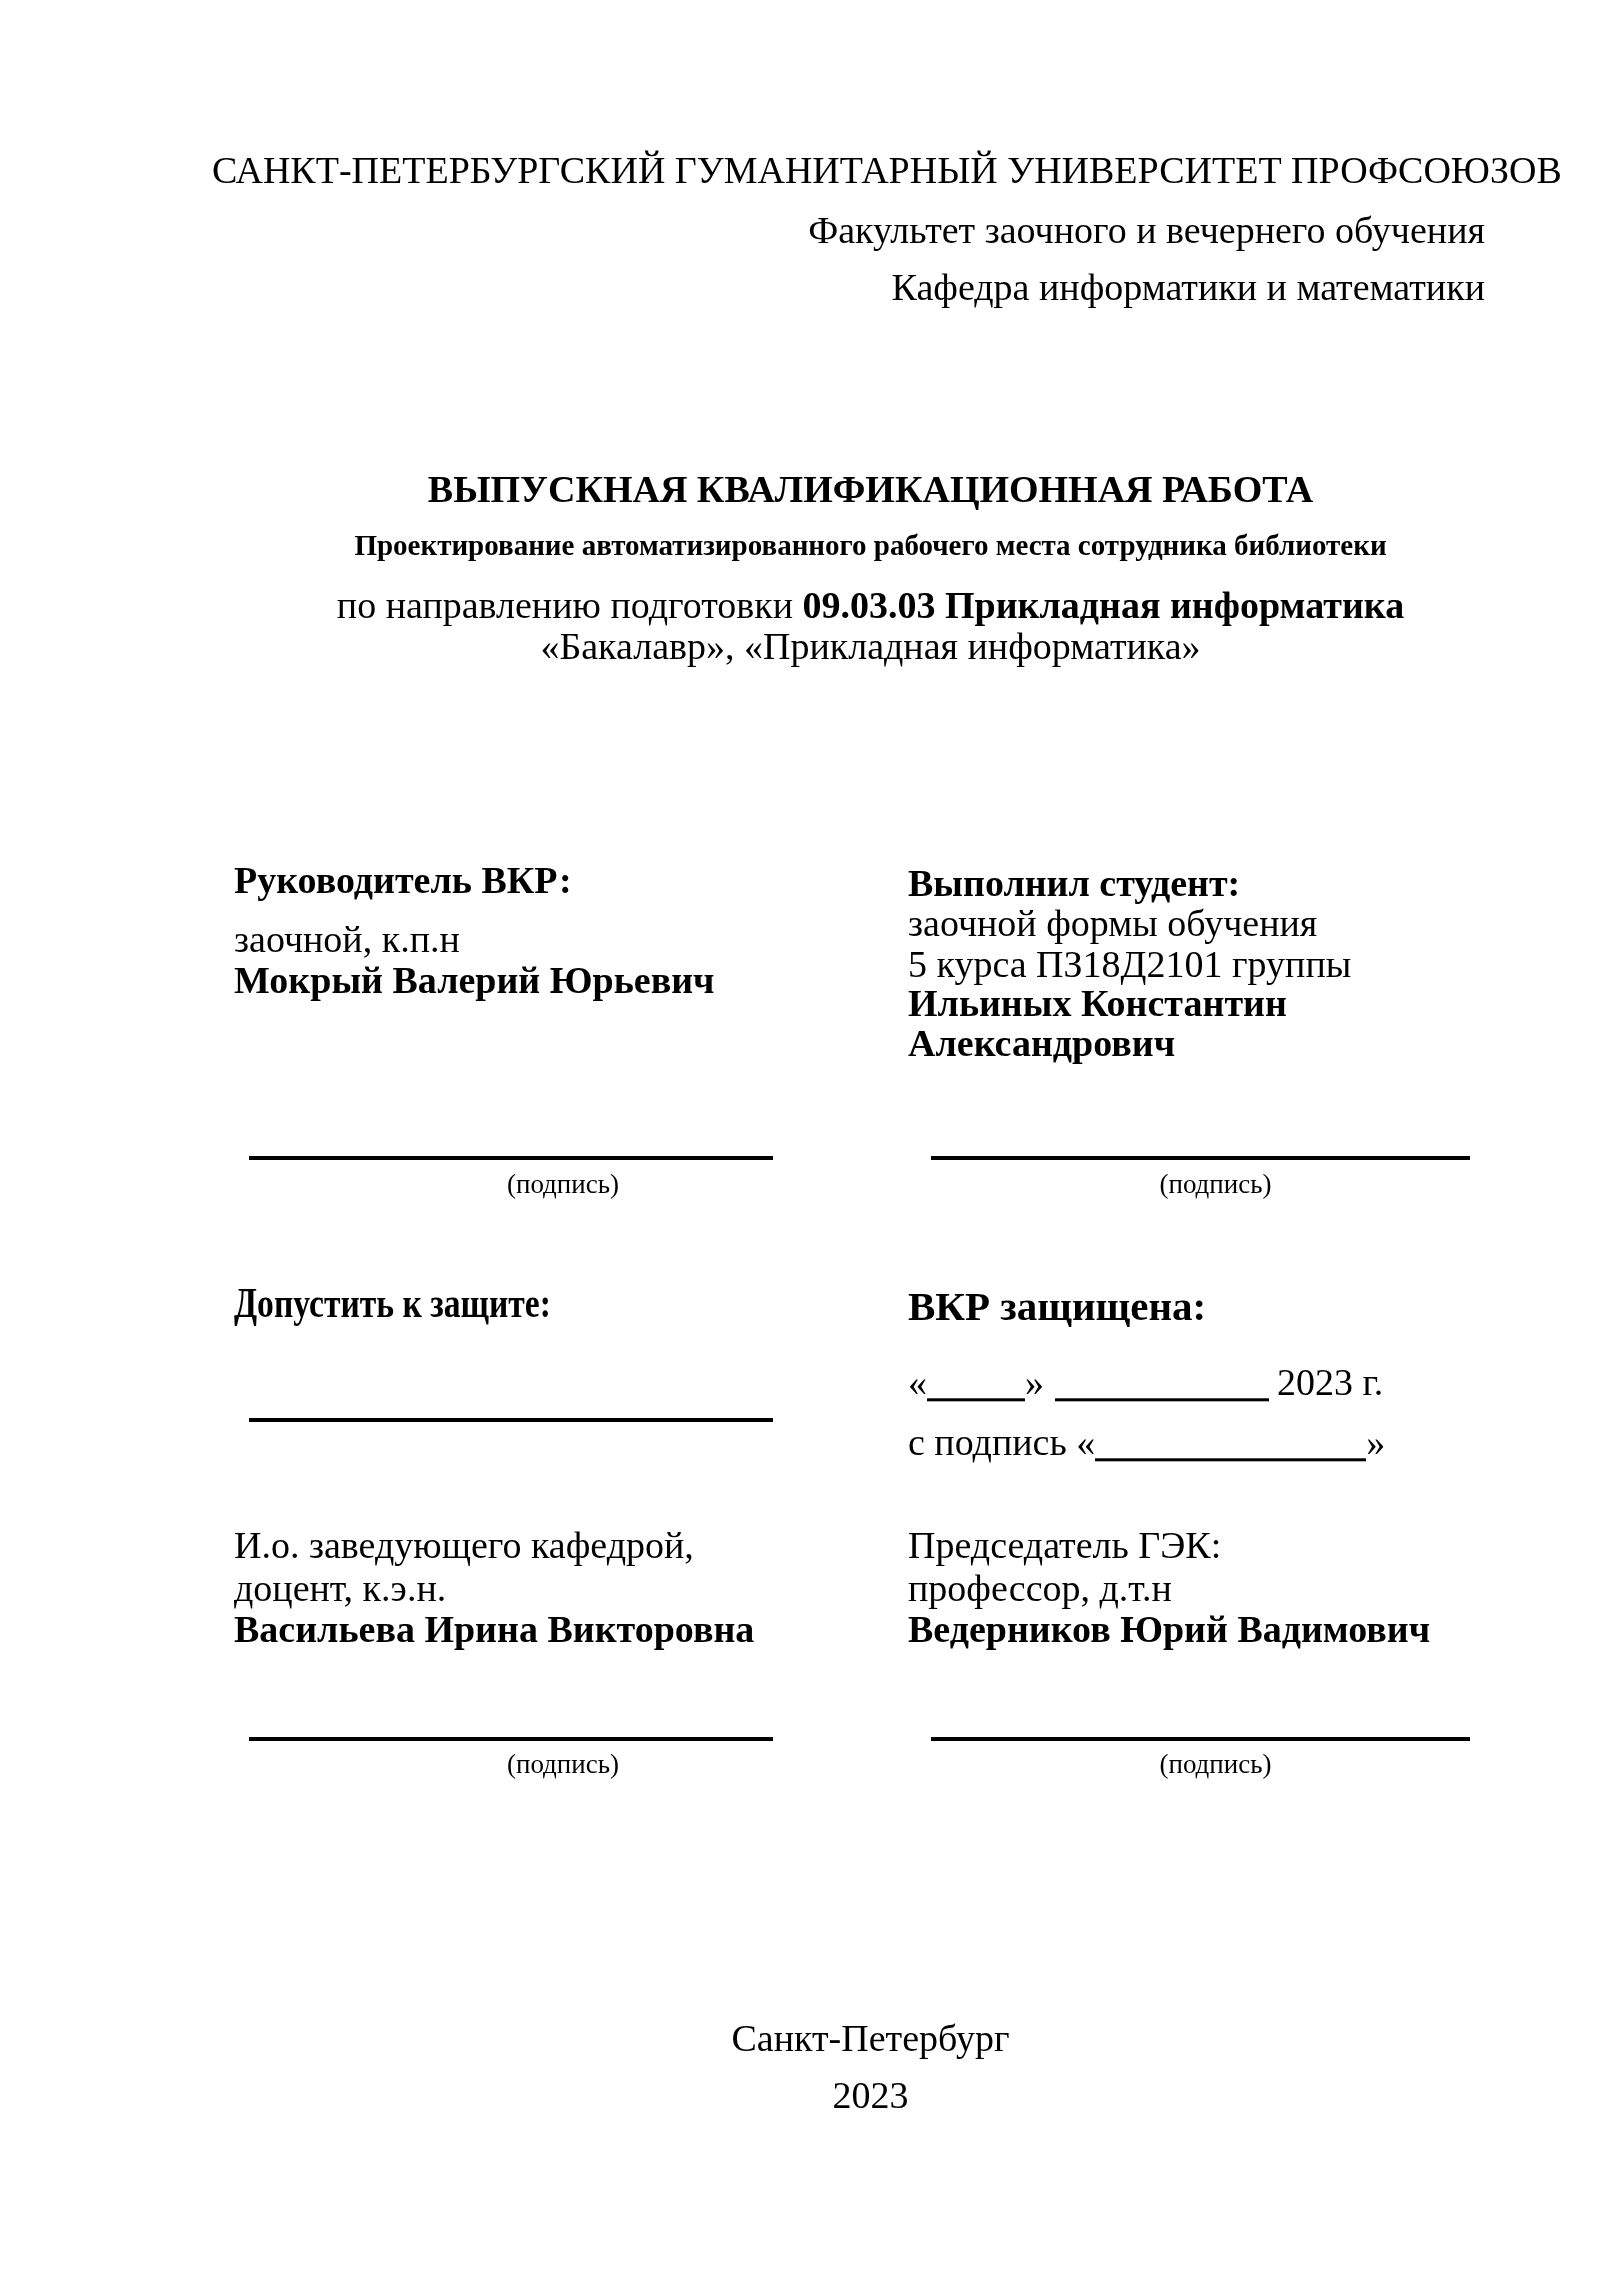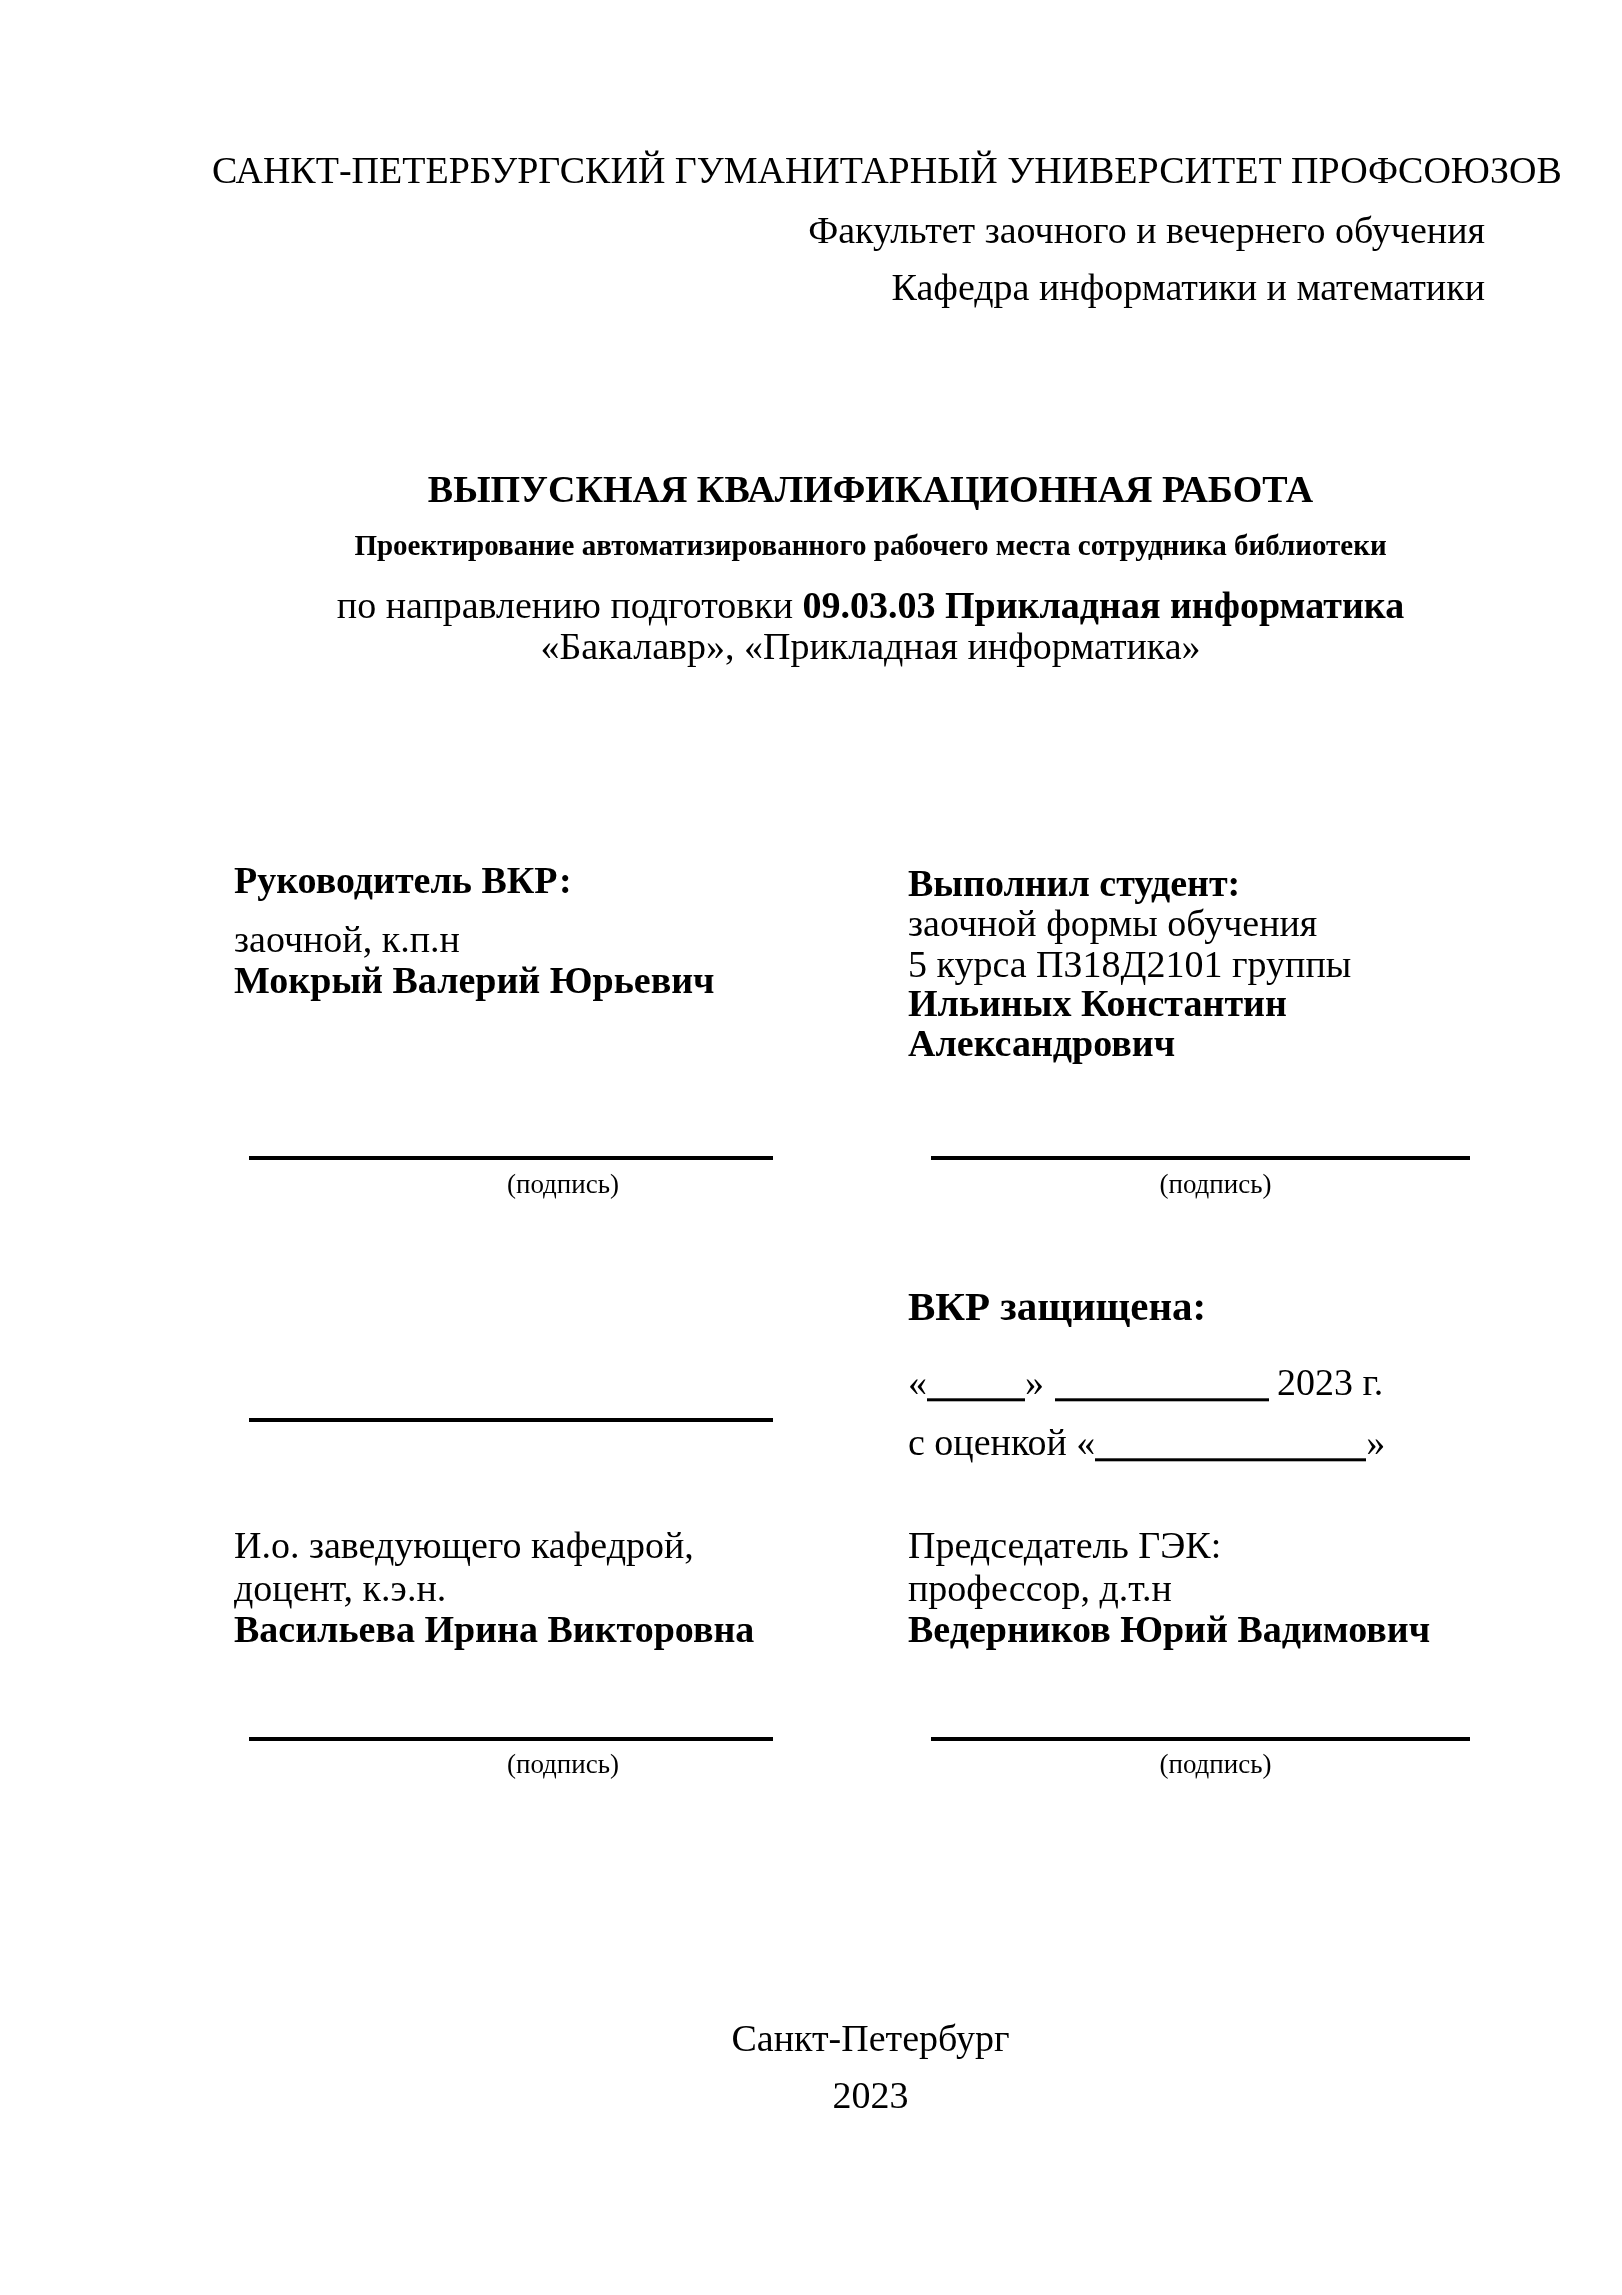--- a/index.html
+++ b/index.html
@@ -50,27 +50,28 @@
   <div class="line" style="left:908px;top:904px">заочной формы обучения</div>
   <div class="line" style="left:908px;top:945px">5 курса ПЗ18Д2101 группы</div>
   <div class="line b" style="left:908px;top:984px">Ильиных Константин</div>
   <div class="line b" style="left:908px;top:1024px">Александрович</div>
 
   <div class="hline" style="left:249px;top:1156px;width:524px"></div>
   <div class="hline" style="left:931px;top:1156px;width:539px"></div>
   <div class="line small sigcap" style="left:301px;top:1171px;width:524px">(подпись)</div>
   <div class="line small sigcap" style="left:946px;top:1171px;width:539px">(подпись)</div>
 
+  <div class="line" style="left:234px;top:1282px"><span class="cond b">Допустить к защите:</span></div>
   <div class="line b t50" style="left:908px;top:1286px">ВКР защищена:</div>
 
   <div class="line" style="left:908px;top:1363px"><span>«</span><span class="ul" style="width:98px"></span><span>»</span><span style="display:inline-block;width:11px"></span><span class="ul" style="width:214px"></span><span style="margin-left:7.9px">2023 г.</span></div>
 
   <div class="hline" style="left:249px;top:1418px;width:524px"></div>
 
-  <div class="line" style="left:908px;top:1423px"><span>с оценкой «</span><span class="ul" style="width:271px"></span><span>»</span></div>
+  <div class="line" style="left:908px;top:1423px"><span>с подпись «</span><span class="ul" style="width:271px"></span><span>»</span></div>
 
   <div class="line" style="left:234px;top:1526px">И.о. заведующего кафедрой,</div>
   <div class="line" style="left:234px;top:1569px">доцент, к.э.н.</div>
   <div class="line b" style="left:234px;top:1610px">Васильева Ирина Викторовна</div>
 
   <div class="line" style="left:908px;top:1526px">Председатель ГЭК:</div>
   <div class="line" style="left:908px;top:1569px">профессор, д.т.н</div>
   <div class="line b" style="left:908px;top:1610px">Ведерников Юрий Вадимович</div>
 
   <div class="hline" style="left:249px;top:1737px;width:524px"></div>

